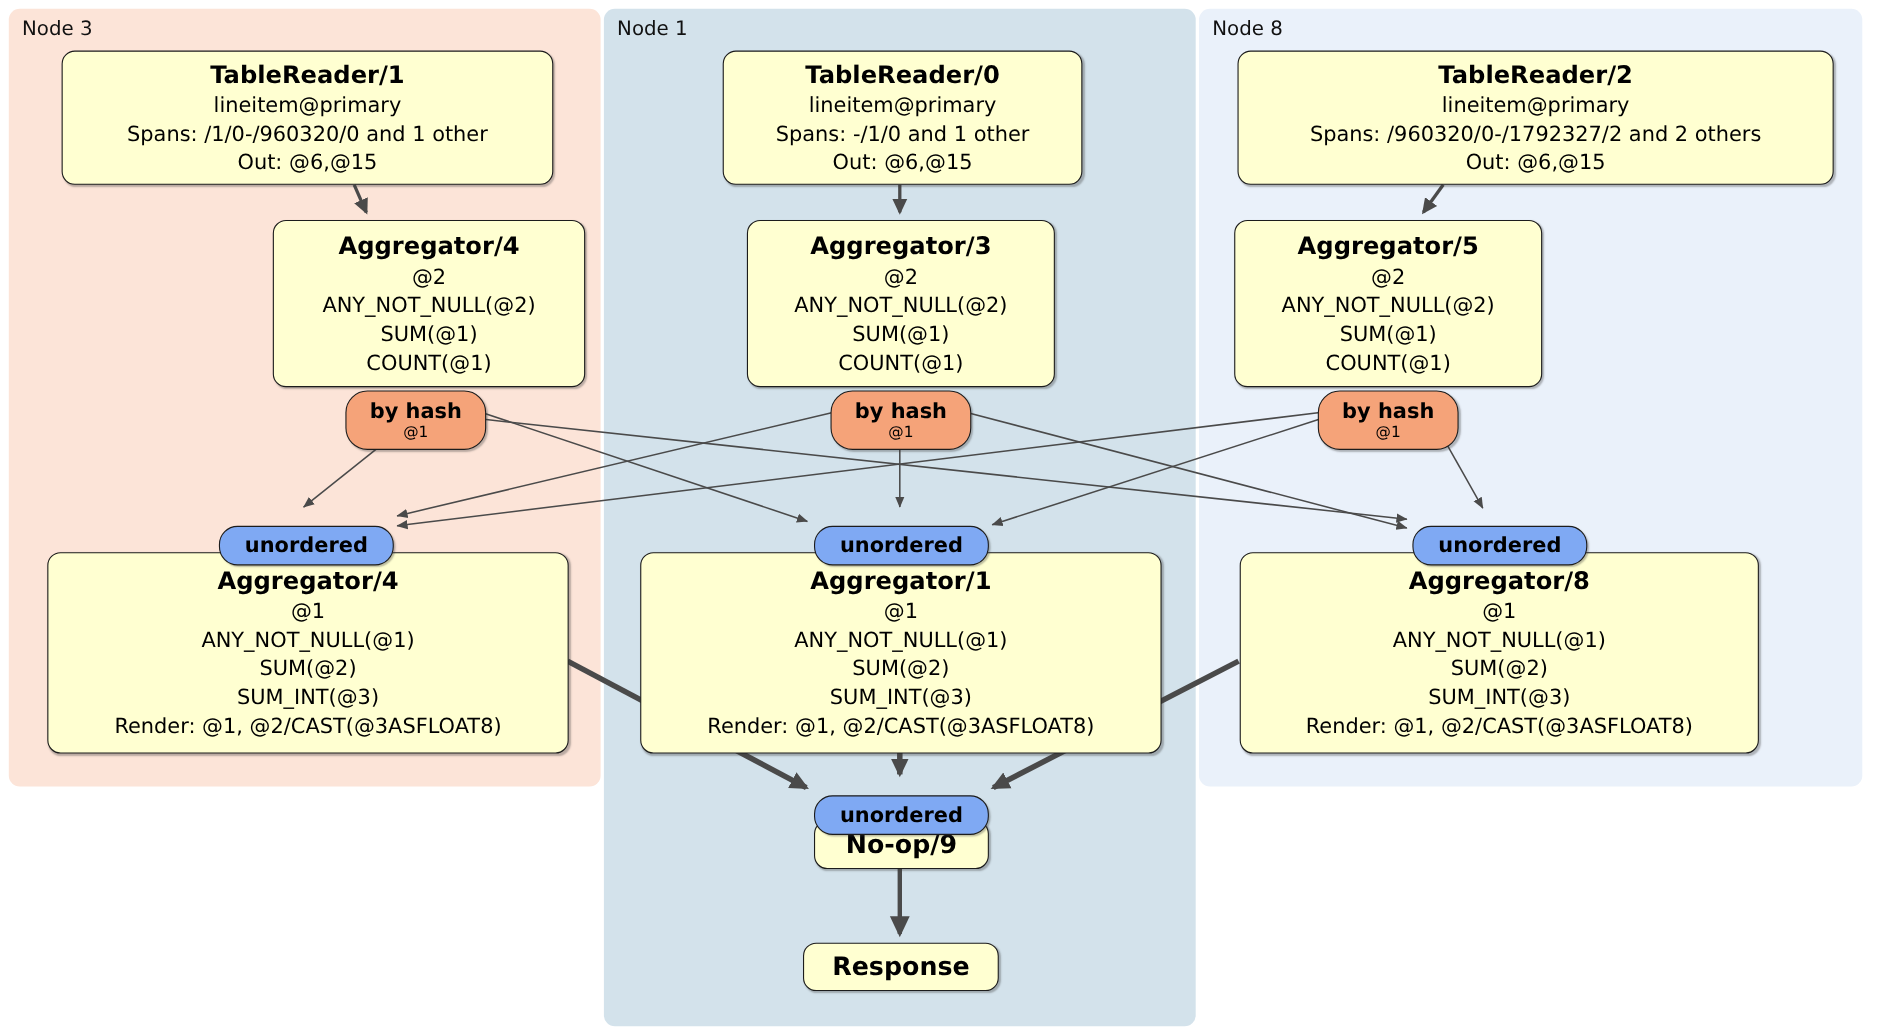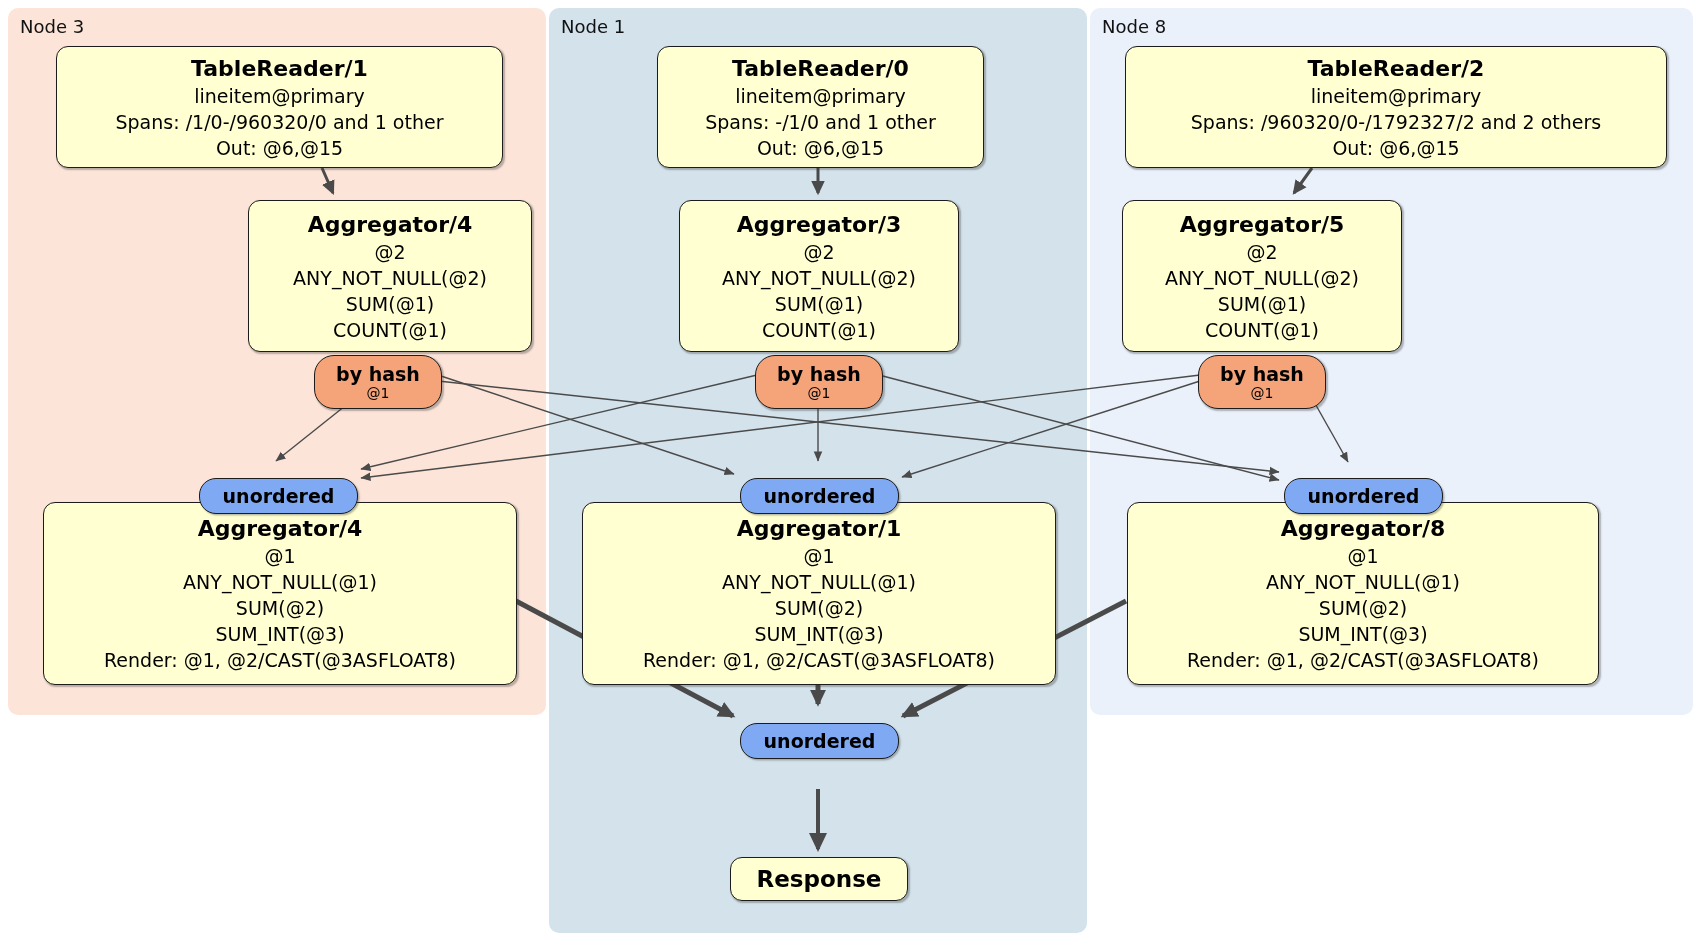--- a/index.html
+++ b/index.html
@@ -161,20 +161,23 @@
   </div>
   <div class="proc" id="agg8">
     <div class="proc-title">Aggregator/8</div>
     <div class="proc-line">@1</div>
     <div class="proc-line">ANY_NOT_NULL(@1)</div>
     <div class="proc-line">SUM(@2)</div>
     <div class="proc-line">SUM_INT(@3)</div>
     <div class="proc-line">Render: @1, @2/CAST(@3ASFLOAT8)</div>
   </div>
 
+  <div class="proc" id="noop9">
+    <div class="proc-title-only">No-op/9</div>
+  </div>
   <div class="proc" id="response">
     <div class="proc-title-only">Response</div>
   </div>
 
   <div class="pill pill-hash" id="hash4">
     <div class="pill-label">by hash</div>
     <div class="pill-sub">@1</div>
   </div>
   <div class="pill pill-hash" id="hash3">
     <div class="pill-label">by hash</div>

